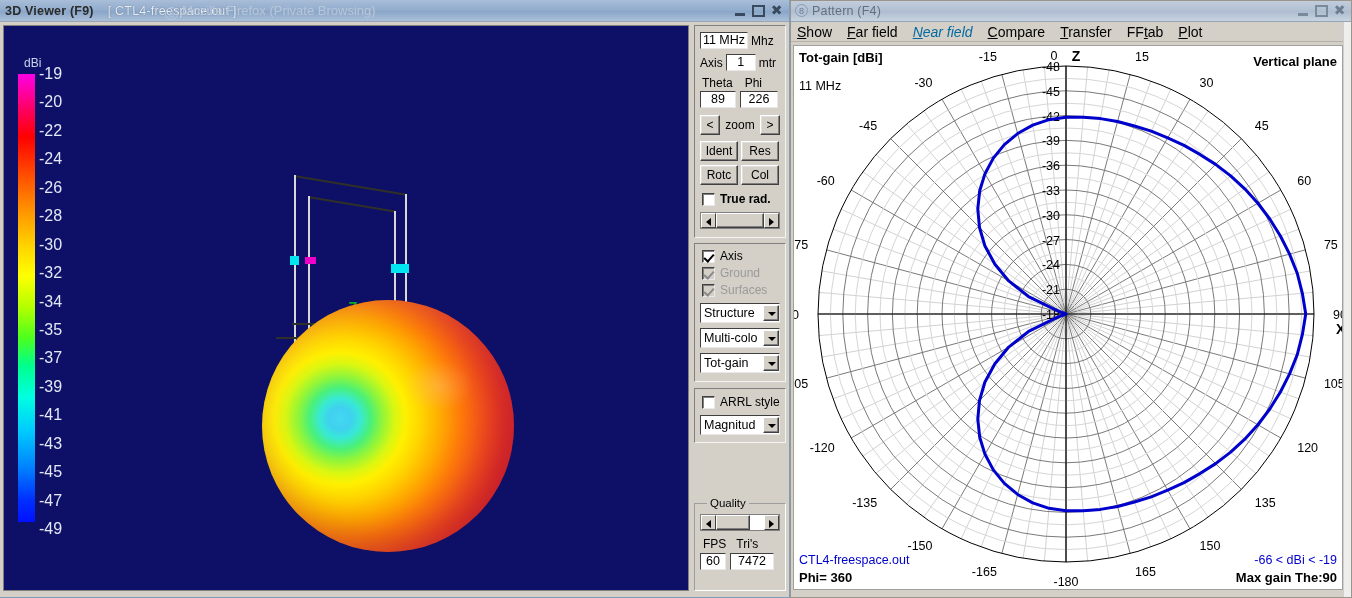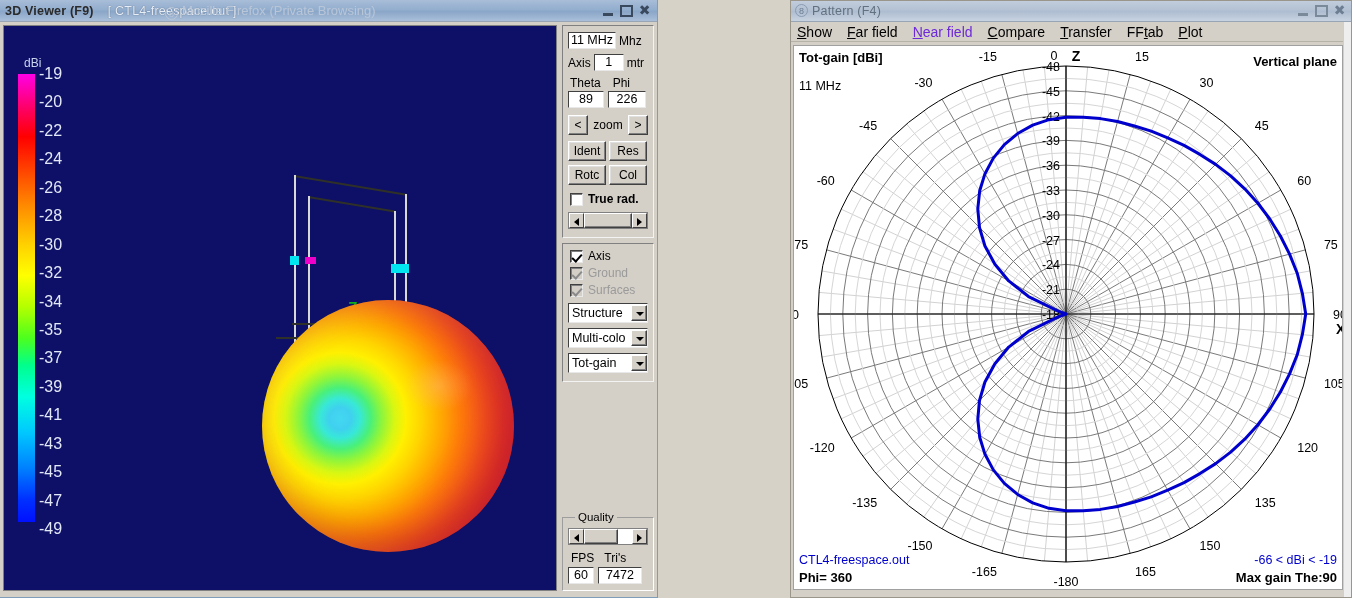--- a/index.html
+++ b/index.html
@@ -51,21 +51,21 @@
   .wb-min i { left: 2px; bottom: 2px; width: 10px; height: 3px; background: #3a4a5e; }
   .wb-max i { left: 1px; top: 1px; width: 13px; height: 12px; border: 2px solid #3a4a5e; }
   .wb-close i {
     left: 1px; top: 0px; width: 13px; height: 13px;
     color: #3a4a5e; font-size: 14px; line-height: 13px; text-align: center;
     font-family: "DejaVu Sans", sans-serif; font-weight: bold;
   }
   .wb-close.dim i { color: #6d7d92; }
 
   
-  #viewer { left: 0; top: 0; width: 658px; height: 598px;
+  #viewer { left: 0; top: 0; width: 790px; height: 598px;
             border: 1px solid #7f9db9; border-top: none; border-left: none; }
   #viewer-body { position: absolute; left: 0; top: 22px; right: 0; bottom: 0;
                  background: #d4d0c8; padding: 3px 3px 3px 3px; display: flex; }
   #gl {
     position: relative;
     width: 688px; height: 566px;
     background: #0d1066;
     border: 1px solid #808080;
     overflow: hidden;
   }
@@ -196,21 +196,21 @@
   .slider .track { flex: 1; }
 
   
   #pattern { left: 790px; top: 0; width: 562px; height: 598px; }
   #pat-menu {
     position: absolute; left: 0; top: 22px; right: 0; height: 20px;
     background: #d4d0c8; border-bottom: 1px solid #b6b2a8;
     display: flex; align-items: center; padding-left: 7px; gap: 15px;
   }
   .mi { font-size: 14px; color: #000; cursor: default; }
-  .mi.dim { color: #6d28d9; }
+  .mi.dim { color: #0369a1; font-style: italic; }
   .mi u { text-decoration: underline; }
   #pat-canvas {
     position: absolute; left: 3px; top: 45px; right: 9px; bottom: 8px;
     background: #fff; border: 1px solid #a0a0a0;
     overflow: hidden;
   }
   .pat-txt { position: absolute; font-size: 12.5px; color: #000; white-space: nowrap; }
   .pat-bold { font-weight: bold; }
   .pat-blue { color: #0000cc; }
   #scroll-v {
@@ -359,22 +359,32 @@
           <div class="combo" style="margin-bottom:5px;justify-content:flex-end;">
             <span>Multi-colo</span>
             <span class="arw"></span>
           </div>
           <div class="combo">
             <span>Tot-gain</span>
             <span class="arw"></span>
           </div>
         </div>
 
-
-        <div class="grp grp2" style="margin-top:auto; margin-bottom:3px; padding:10px 5px 6px 5px;">
+        <div class="grp" style="margin-top:6px; padding:6px 5px 7px 5px;">
+          <div class="row" style="gap:5px; margin-bottom:6px; padding-left:2px;">
+            <span class="chk"></span>
+            <span class="lab">ARRL style</span>
+          </div>
+          <div class="combo">
+            <span>Magnitud</span>
+            <span class="arw"></span>
+          </div>
+        </div>
+
+        <div class="grp grp2" style="margin-top:auto; margin-bottom:3px; padding:10px 5px 20px 5px;">
           <span class="grp-lab">Quality</span>
           <div class="slider" style="margin-bottom:6px;">
             <span class="sb l"></span>
             <span class="thumb" style="width:34px;"></span>
             <span class="track"></span>
             <span class="sb r"></span>
           </div>
           <div class="row" style="gap:10px; padding-left:3px; margin-bottom:2px;">
             <span class="lab">FPS</span>
             <span class="lab">Tri's</span>

